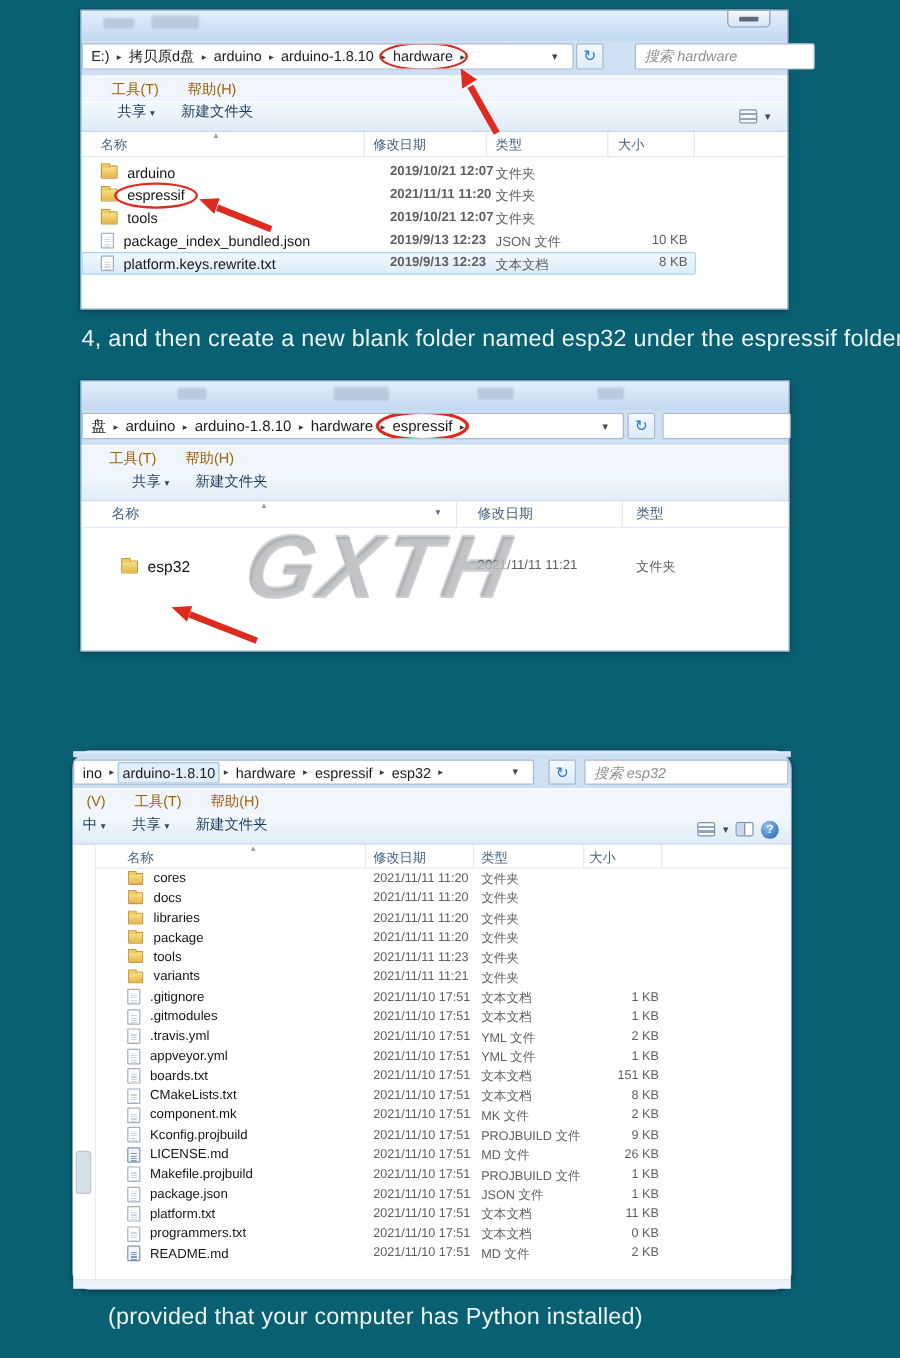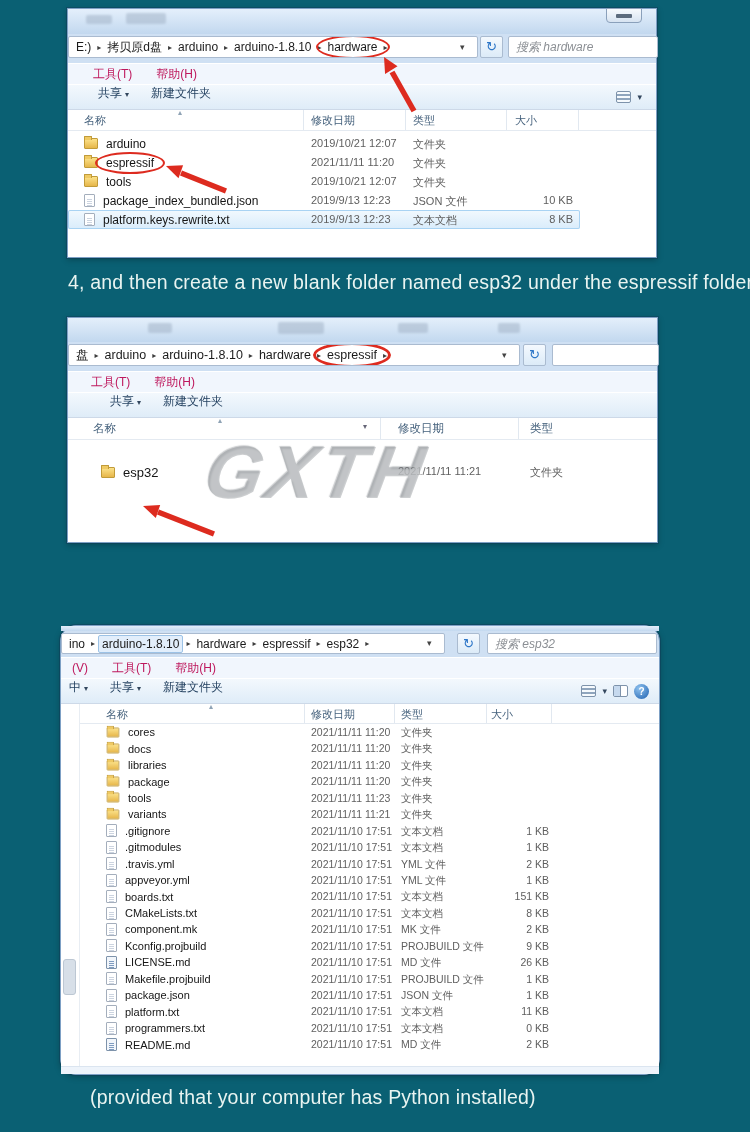--- a/index.html
+++ b/index.html
@@ -24,21 +24,21 @@
   .crumb-label.boxed{background:#e2eefb;border:1px solid #9cc2e6;border-radius:2px;}
   .crumb-arrow{color:#3c3c3c;font-size:8px;margin:0 3px;}
   .refresh-btn{position:absolute;background:linear-gradient(#f4f9fe,#dcebf8);border:1px solid #aabbd0;
                border-radius:2px;color:#2e77c8;font-size:13px;line-height:20px;text-align:center;}
   .search-box{position:absolute;border:1px solid #aabbd0;border-radius:2px;background:#fff;}
   .search-box input{width:100%;height:100%;border:none;outline:none;background:transparent;
                     font-family:inherit;font-size:12px;padding:0 7px;}
   .search-box input::placeholder{color:#8b8f94;font-style:italic;}
 
   .menu-row{position:absolute;left:0;right:0;background:#f1f6fd;border-top:1px solid #fff;
-            display:flex;align-items:center;font-size:12px;color:#be185d;}
+            display:flex;align-items:center;font-size:12px;color:#a16207;}
   .menu-item{margin-right:18px;padding:1px 3px;}
   .tool-row{position:absolute;left:0;right:0;background:linear-gradient(#f3f8fd,#dfecf8);
             border-top:1px solid #fff;border-bottom:1px solid #cdd9e8;
             display:flex;font-size:12px;color:#1e3c5c;}
   .tool-btn{margin-right:22px;white-space:nowrap;}
   .tool-dd{font-size:8px;color:#33475e;margin-left:3px;}
   .tool-right{margin-left:auto;display:flex;align-items:center;gap:6px;}
   .view-icon{width:15px;height:12px;border:1px solid #7e93ab;border-radius:2px;
              background:repeating-linear-gradient(#f6fafd 0 2px,#8fa5bd 2px 4px);}
   .pane-icon{width:15px;height:12px;border:1px solid #7e93ab;border-radius:2px;background:#fff;position:relative;}
@@ -90,33 +90,33 @@
 
   
   .caption{position:absolute;color:#e9f4f1;font-size:19.5px;white-space:nowrap;letter-spacing:.2px;}
 
   
   .w1{left:67px;top:8px;width:590px;height:250px;}
   .w1 .titlebar{height:25px;}
   .w1 .addr-row{top:25px;height:27px;}
   .w1 .crumb-bar{left:0;top:2px;width:410px;height:22px;}
   .w1 .refresh-btn{left:412px;top:2px;width:23px;height:22px;}
-  .w1 .search-box{left:440px;top:2px;width:150px;height:22px;}
+  .w1 .search-box{left:461px;top:2px;width:150px;height:22px;}
   .w1 .menu-row{top:54px;height:21px;padding-left:22px;}
   .w1 .tool-row{top:75px;height:26px;padding-left:30px;padding-right:14px;}
   .w1 .list{top:101px;}
   .w1 .hdr{height:21px;}
   .w1 .hcell.c1{left:16px;} .w1 .sort-caret{left:110px;}
   .w1 .hcell.c2{left:243px;} .w1 .hcell.c3{left:345px;} .w1 .hcell.c4{left:447px;}
   .w1 .hsep.s1{left:235px;} .w1 .hsep.s2{left:337px;} .w1 .hsep.s3{left:438px;} .w1 .hsep.s4{left:510px;}
   .w1 .rows{top:24px;padding-left:0;}
   .w1 .frow{height:19px;width:512px;font-size:12px;}
   .w1 .frow .name{left:16px;top:0;height:19px;}
   .w1 .frow .meta{top:3px;font-size:11px;}
-  .w1 .frow .date{left:243px;} .w1 .frow .type{left:345px;}
+  .w1 .frow .date{left:257px;font-weight:bold;} .w1 .frow .type{left:345px;}
   .w1 .frow .size{left:425px;width:80px;}
 
   .w2{left:67px;top:317px;width:591px;height:226px;overflow:visible;}
   .w2 .titlebar{height:24px;}
   .w2 .addr-row{top:24px;height:27px;}
   .w2 .crumb-bar{left:0;top:2px;width:452px;height:22px;font-size:12.5px;}
   .w2 .refresh-btn{left:455px;top:2px;width:23px;height:22px;}
   .w2 .search-box{left:484px;top:2px;width:107px;height:22px;}
   .w2 .menu-row{top:53px;height:21px;padding-left:20px;}
   .w2 .tool-row{top:74px;height:26px;padding-left:42px;}

